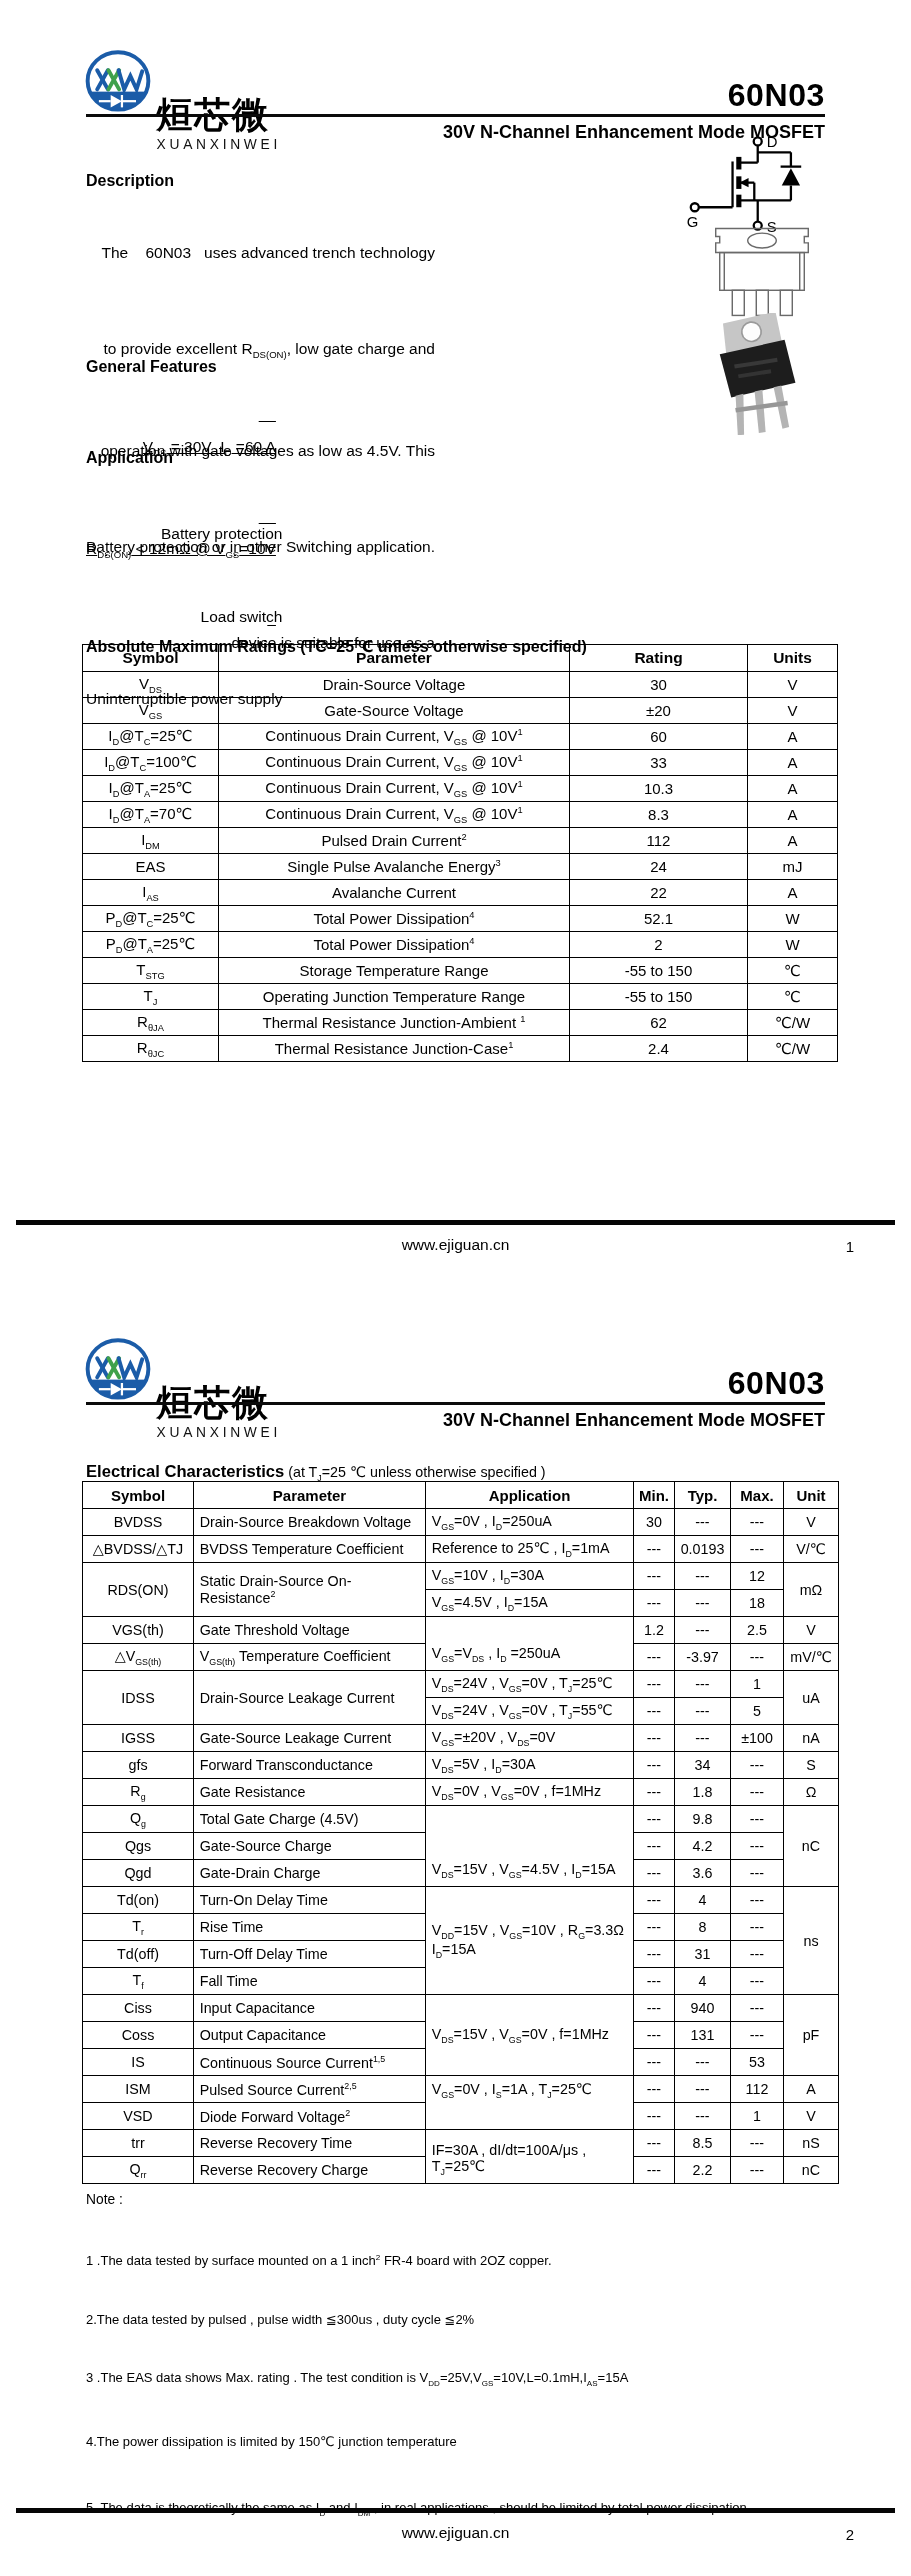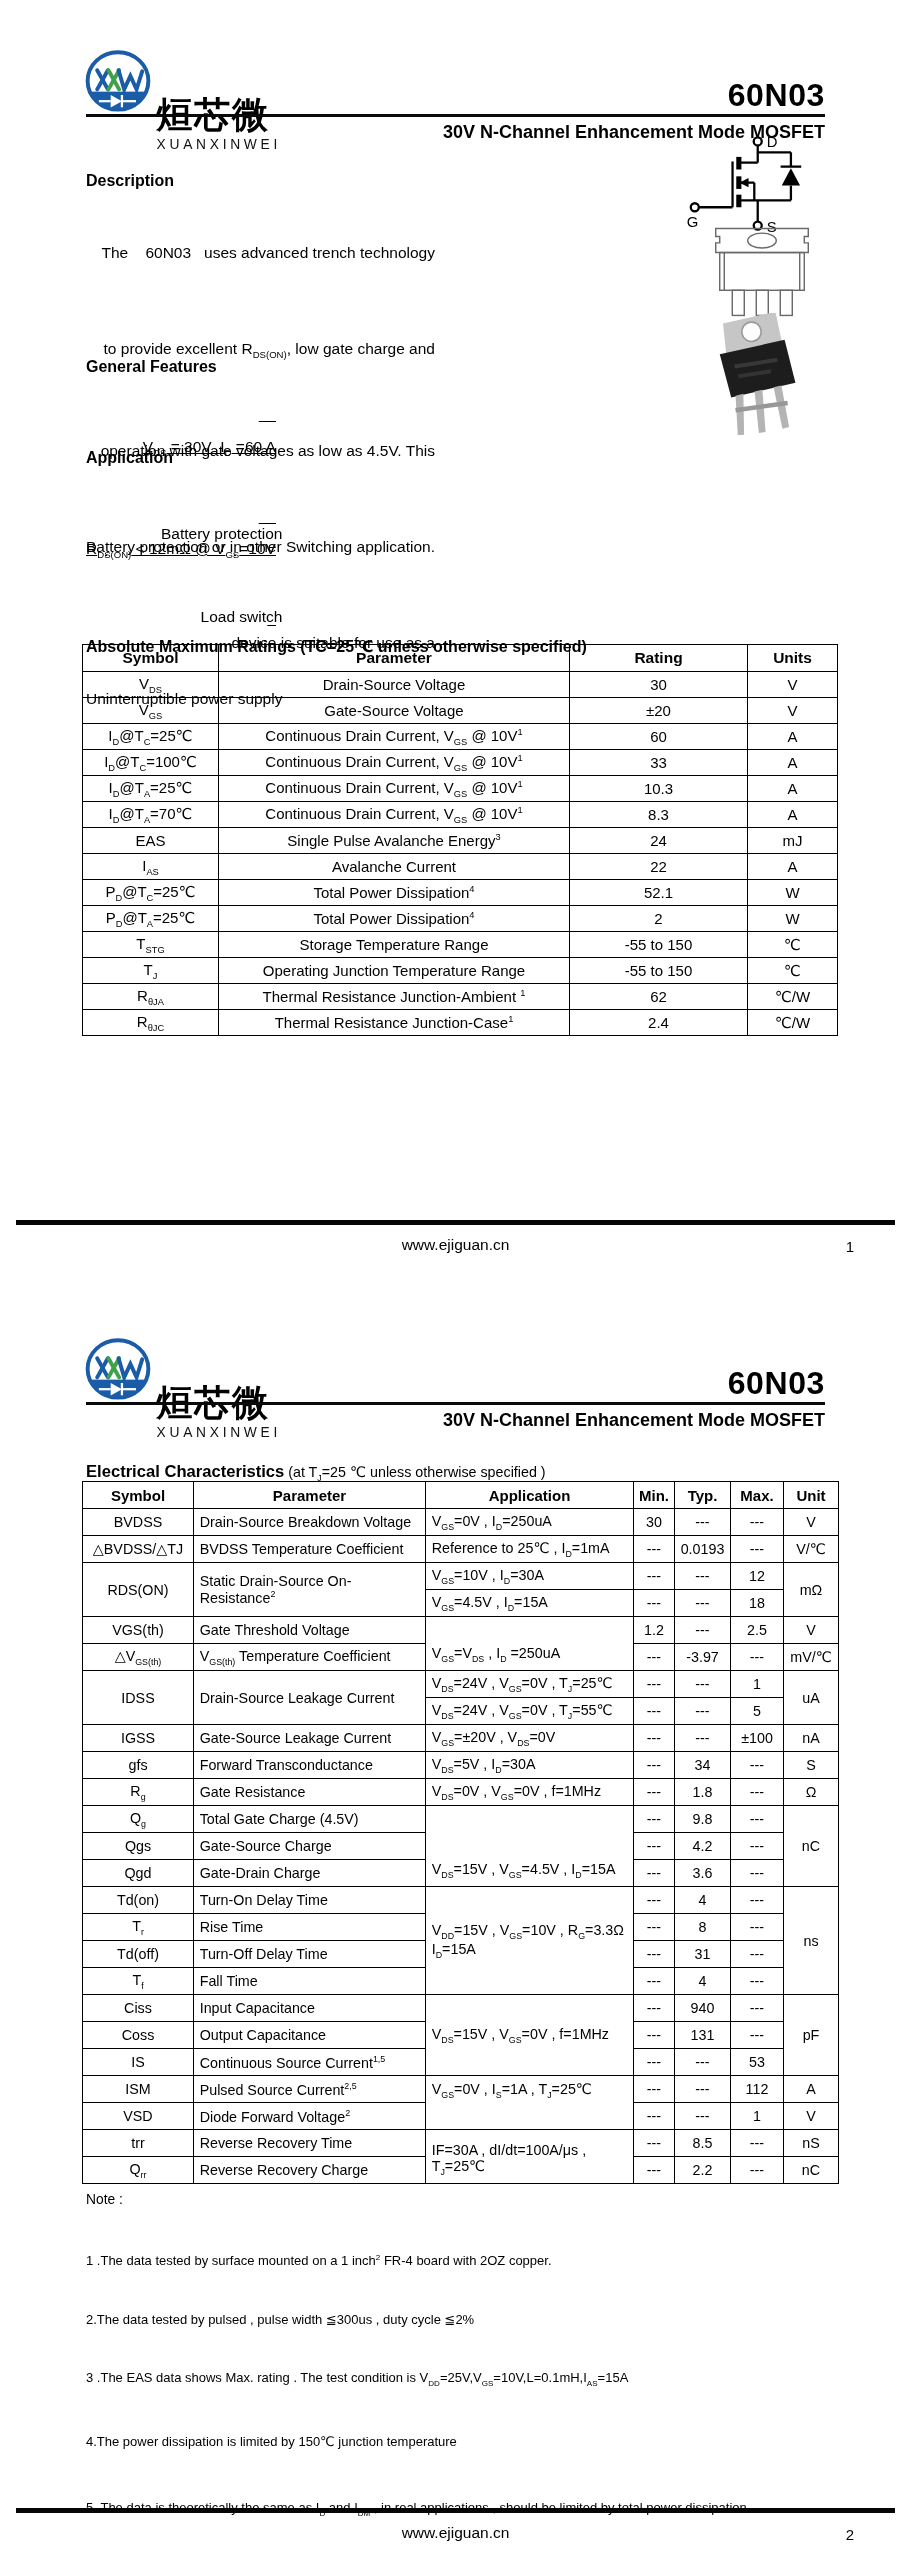--- a/index.html
+++ b/index.html
@@ -234,20 +234,26 @@
           <td>10.3</td>
           <td>A</td>
         </tr>
         <tr>
           <td>I<sub>D</sub>@T<sub>A</sub>=70℃</td>
           <td>Continuous Drain Current, V<sub>GS</sub> @ 10V<sup>1</sup></td>
           <td>8.3</td>
           <td>A</td>
         </tr>
         <tr>
+          <td>I<sub>DM</sub></td>
+          <td>Pulsed Drain Current<sup>2</sup></td>
+          <td>112</td>
+          <td>A</td>
+        </tr>
+        <tr>
           <td>EAS</td>
           <td>Single Pulse Avalanche Energy<sup>3</sup></td>
           <td>24</td>
           <td>mJ</td>
         </tr>
         <tr>
           <td>I<sub>AS</sub></td>
           <td>Avalanche Current</td>
           <td>22</td>
           <td>A</td>

